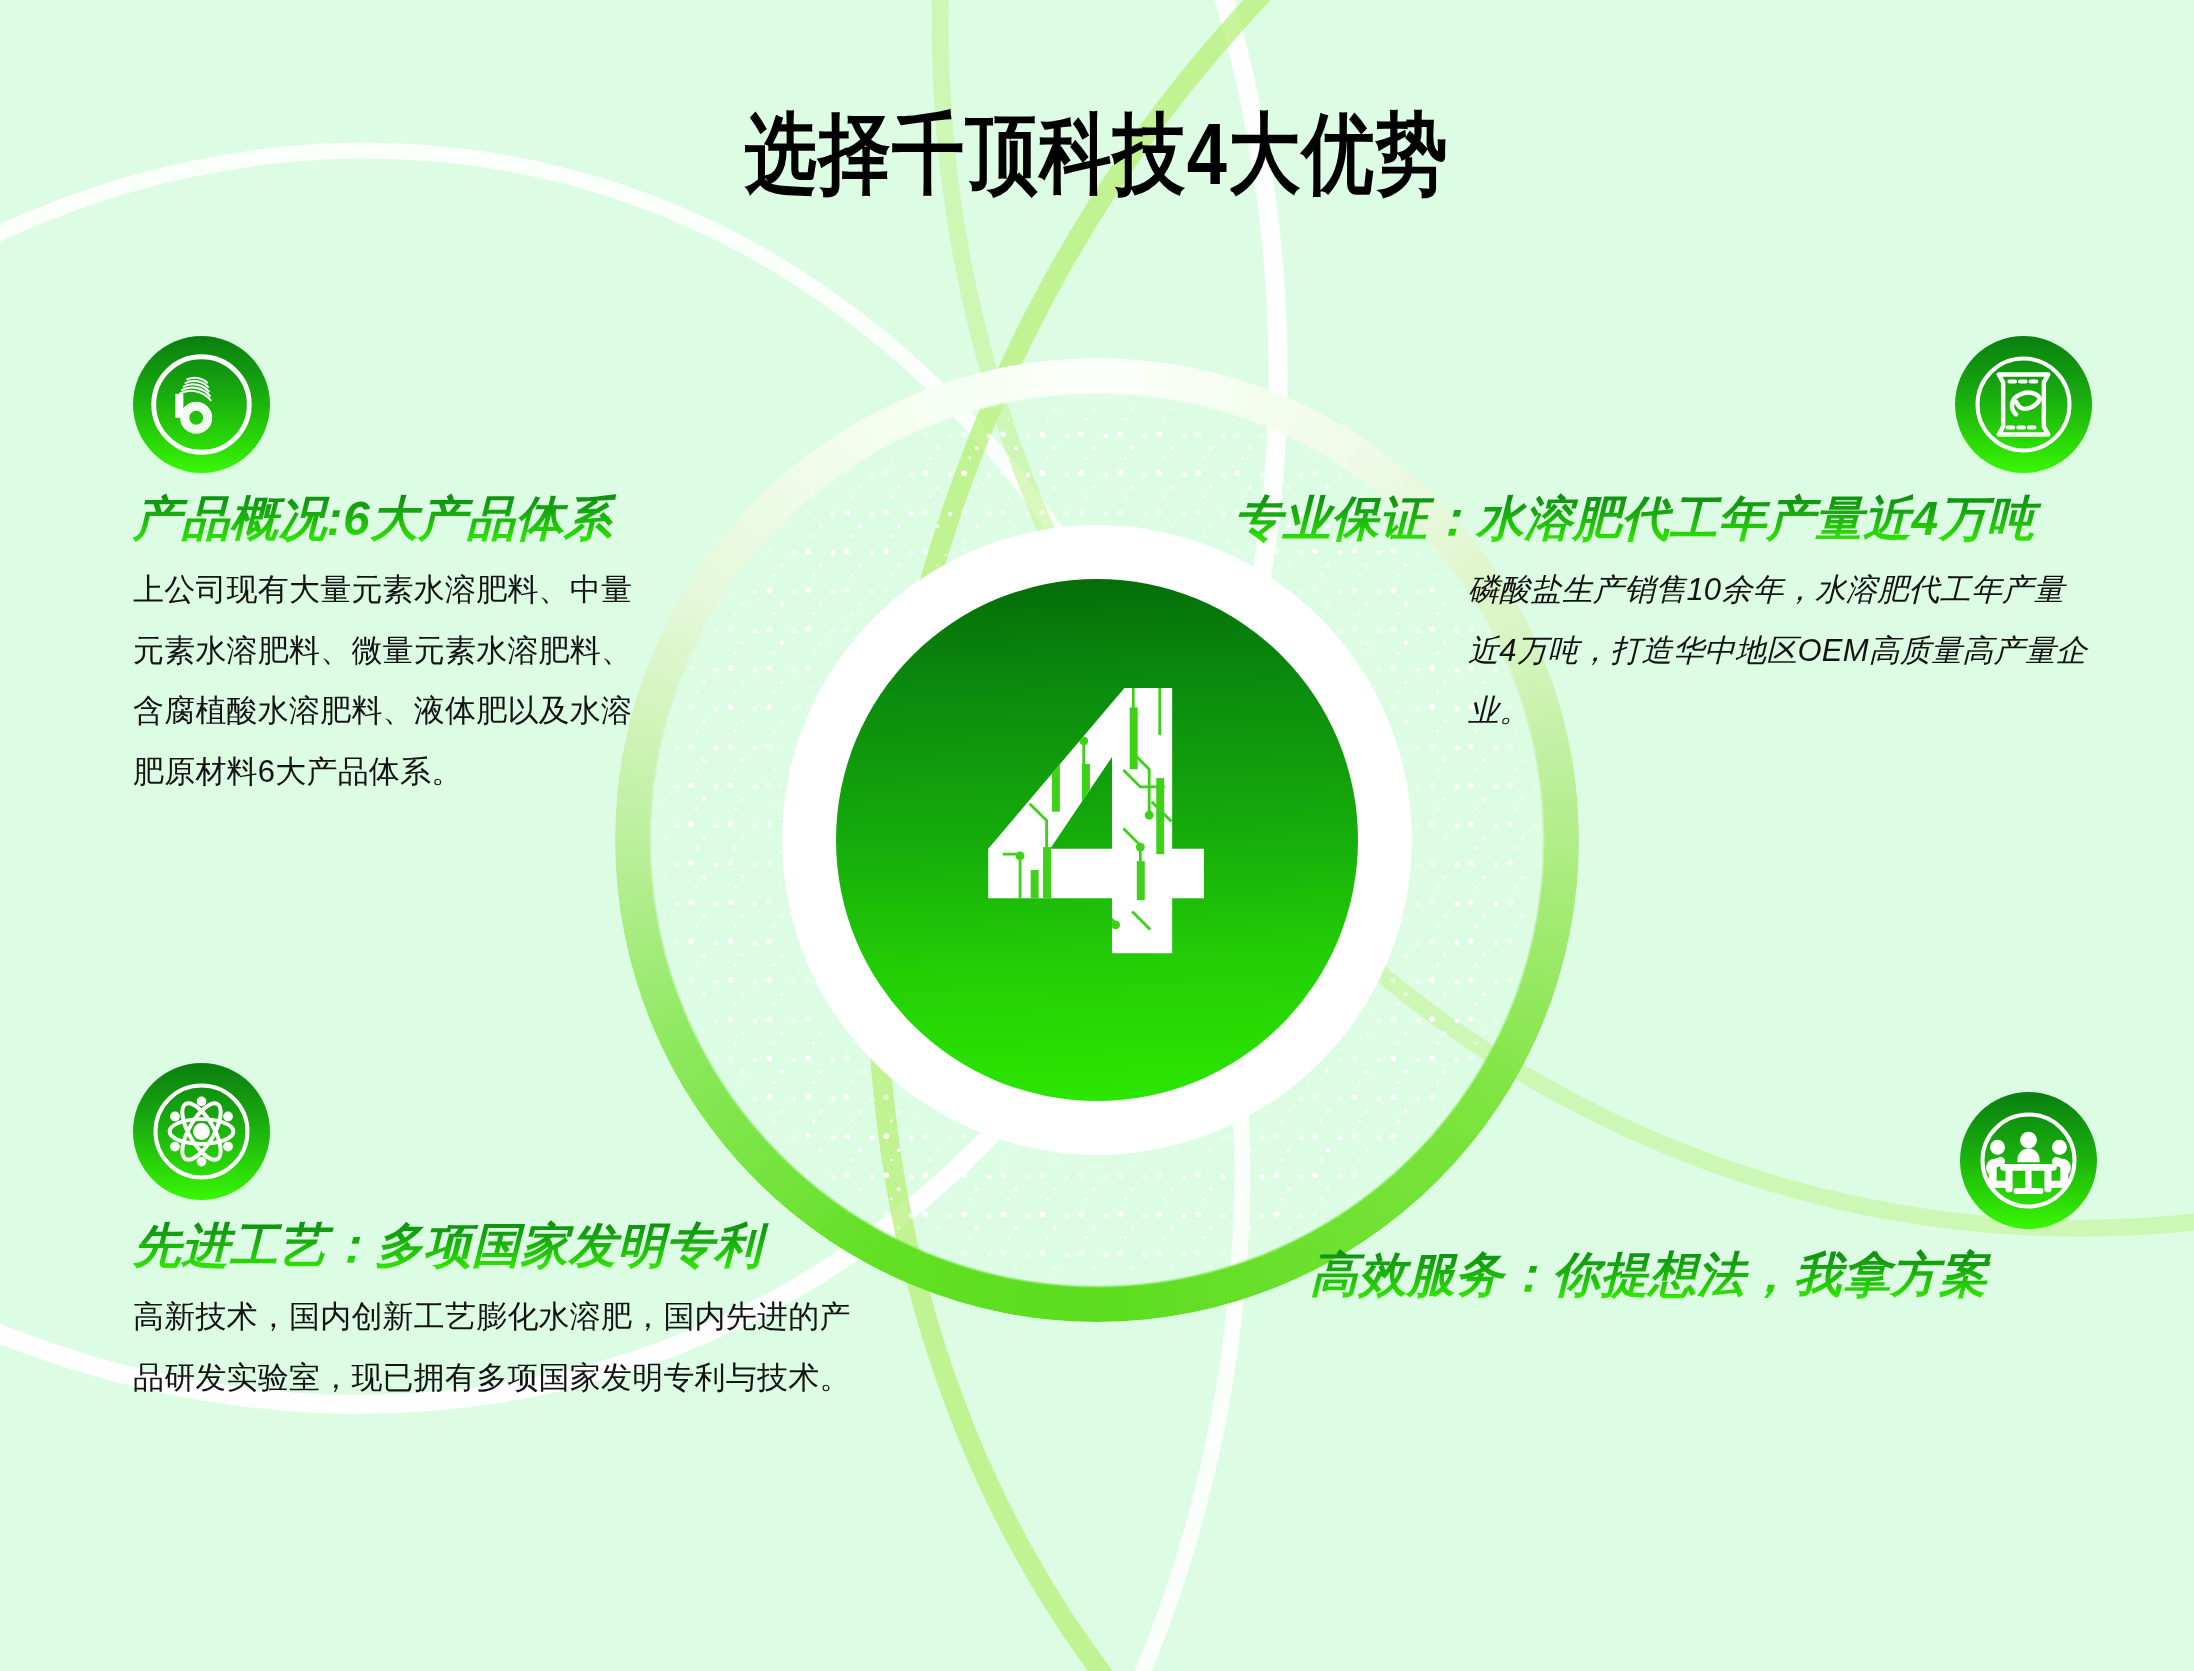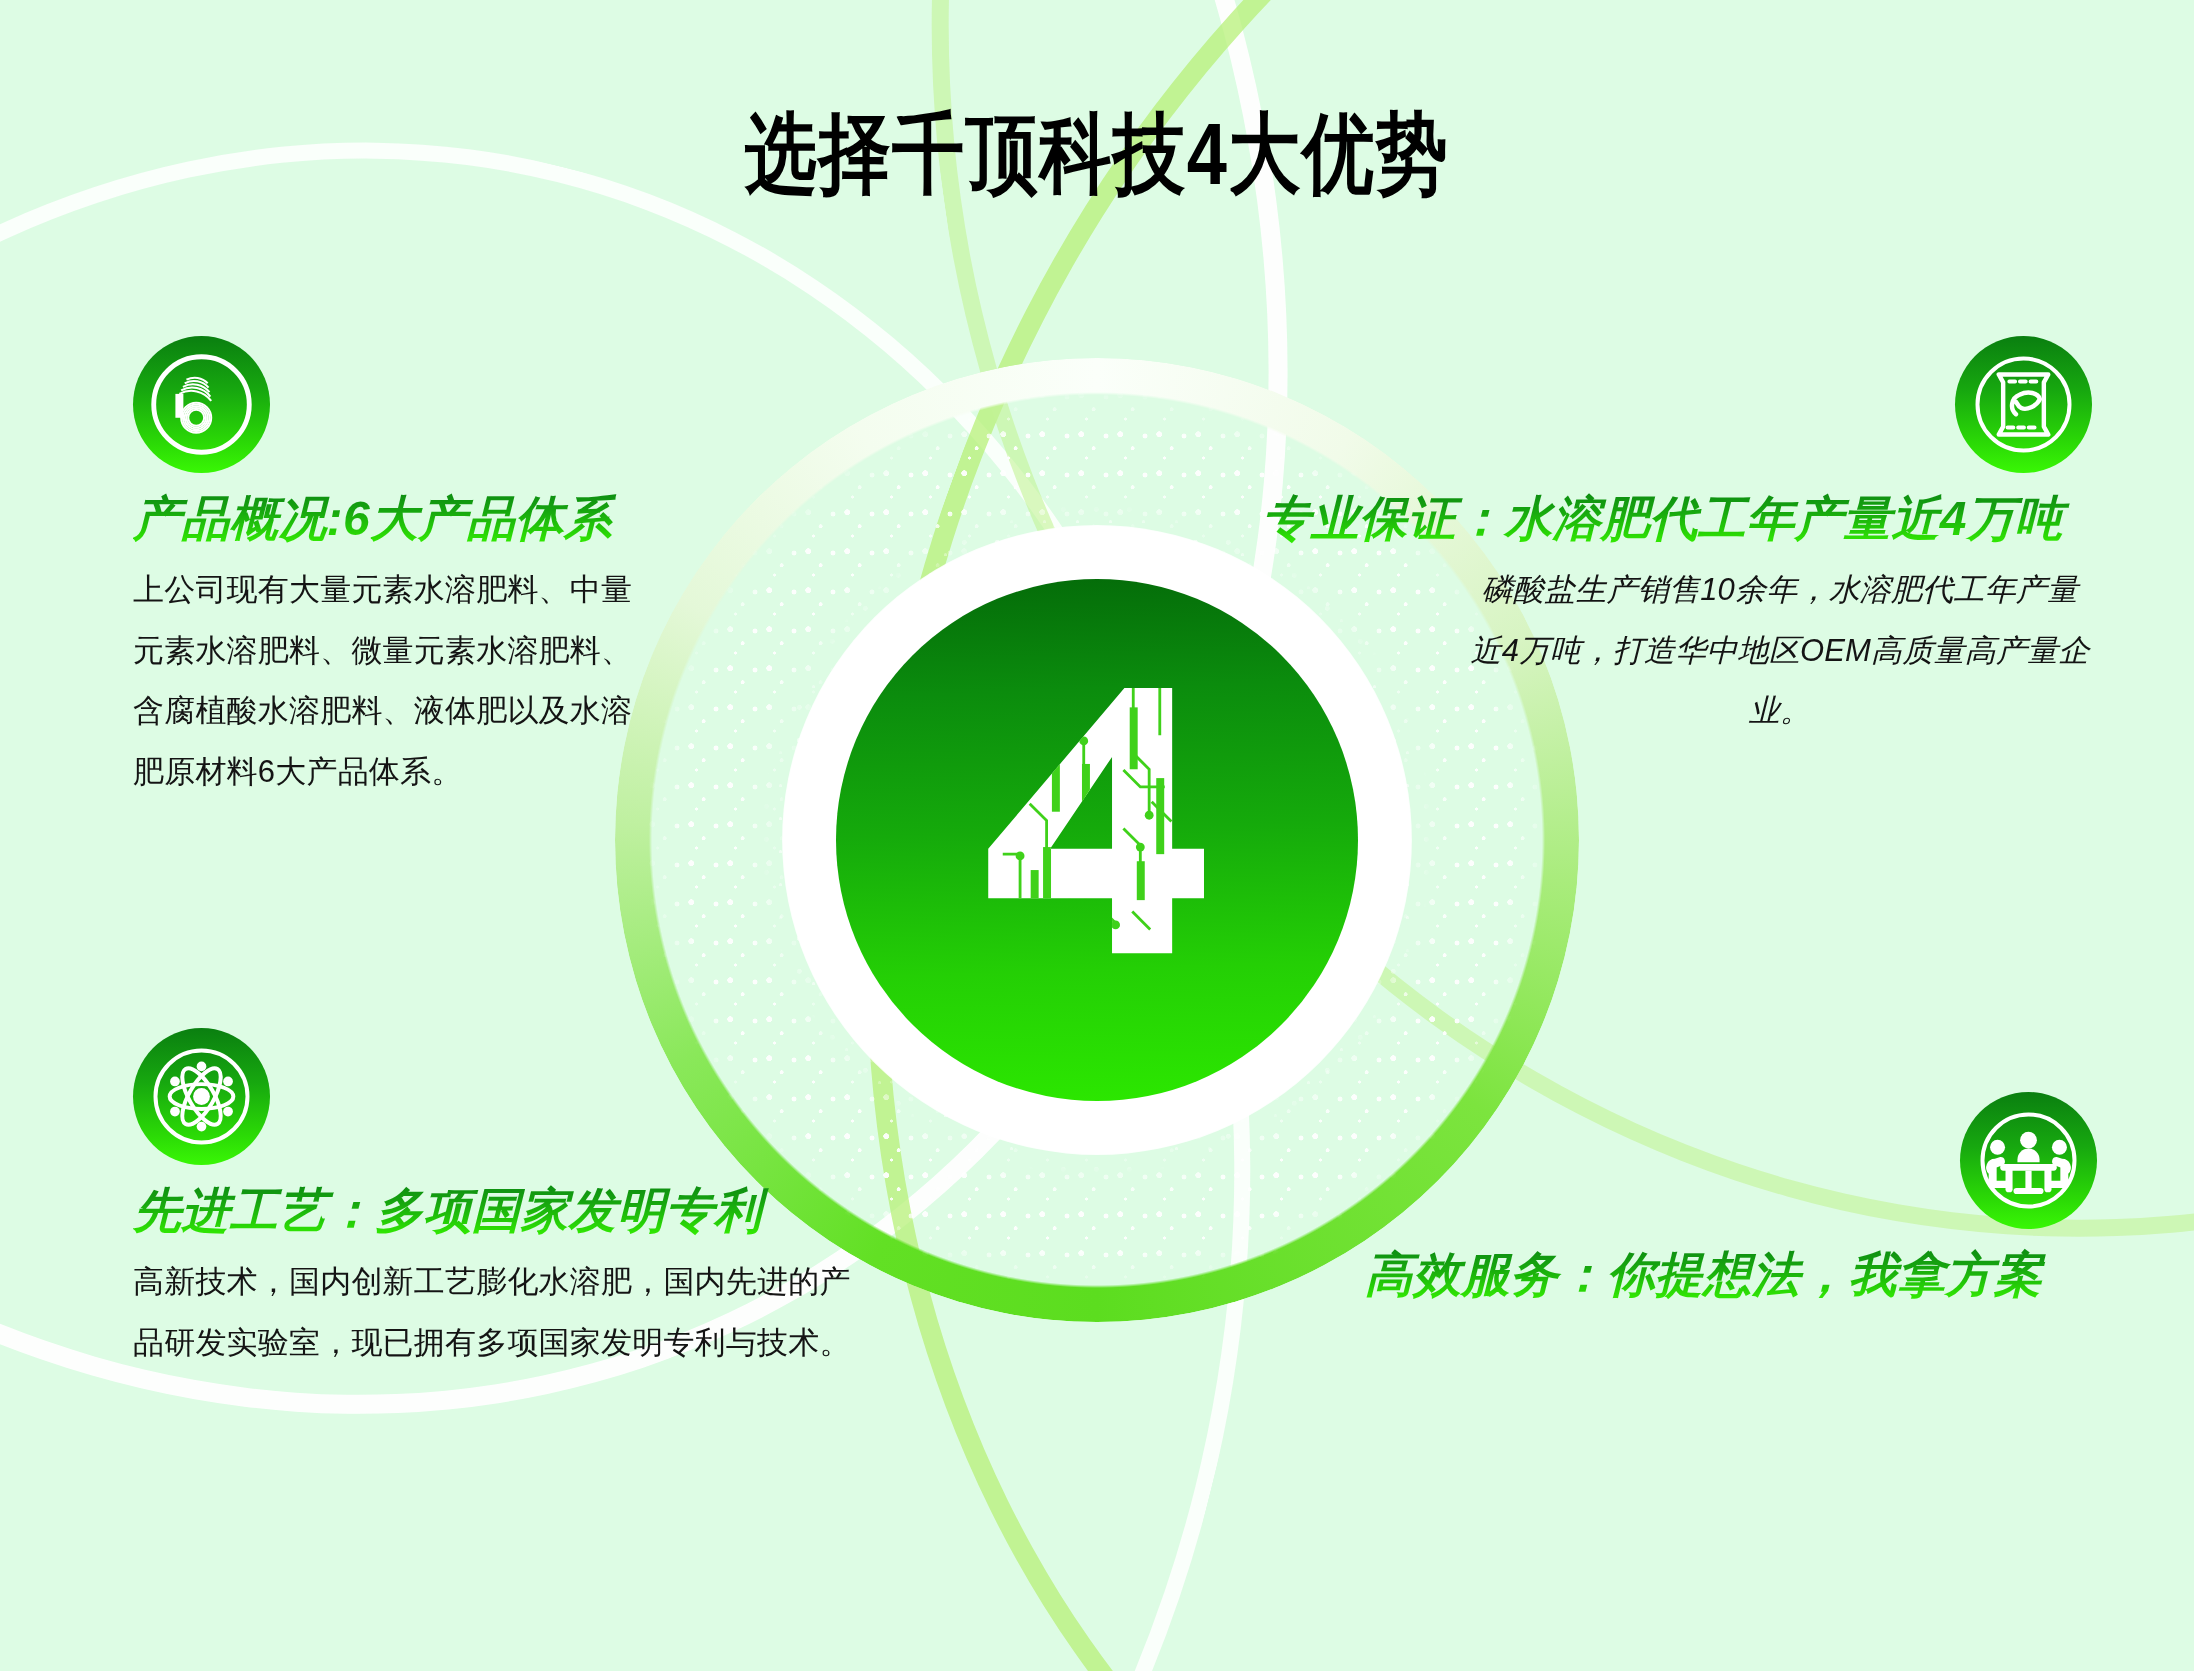--- a/index.html
+++ b/index.html
@@ -160,25 +160,25 @@
     align-items: center;
     justify-content: center;
   }
 
   .disc-4 svg { width: 292px; height: 336px; display: block; }
 
   
   .feature { position: absolute; width: 646px; }
 
   .feature.left  { text-align: left; }
-  .feature.right { text-align: center; }
+  .feature.right { text-align: left; }
 
   .f-tl { left: 133px;  top: 336px;  }
   .f-tr { right: 102px; top: 336px;  width: 858px; }
-  .f-bl { left: 133px;  top: 1028px; width: 761px; }
+  .f-bl { left: 133px;  top: 1063px; width: 761px; }
   .f-br { right: 97px; top: 1092px; width: 787px; }
 
   
   .badge {
     width: 137px;
     height: 137px;
     border-radius: 50%;
     background: linear-gradient(180deg, #0a7f10 0%, #17a80f 40%, #2bd906 78%, #39f705 100%);
     display: flex;
     align-items: center;

